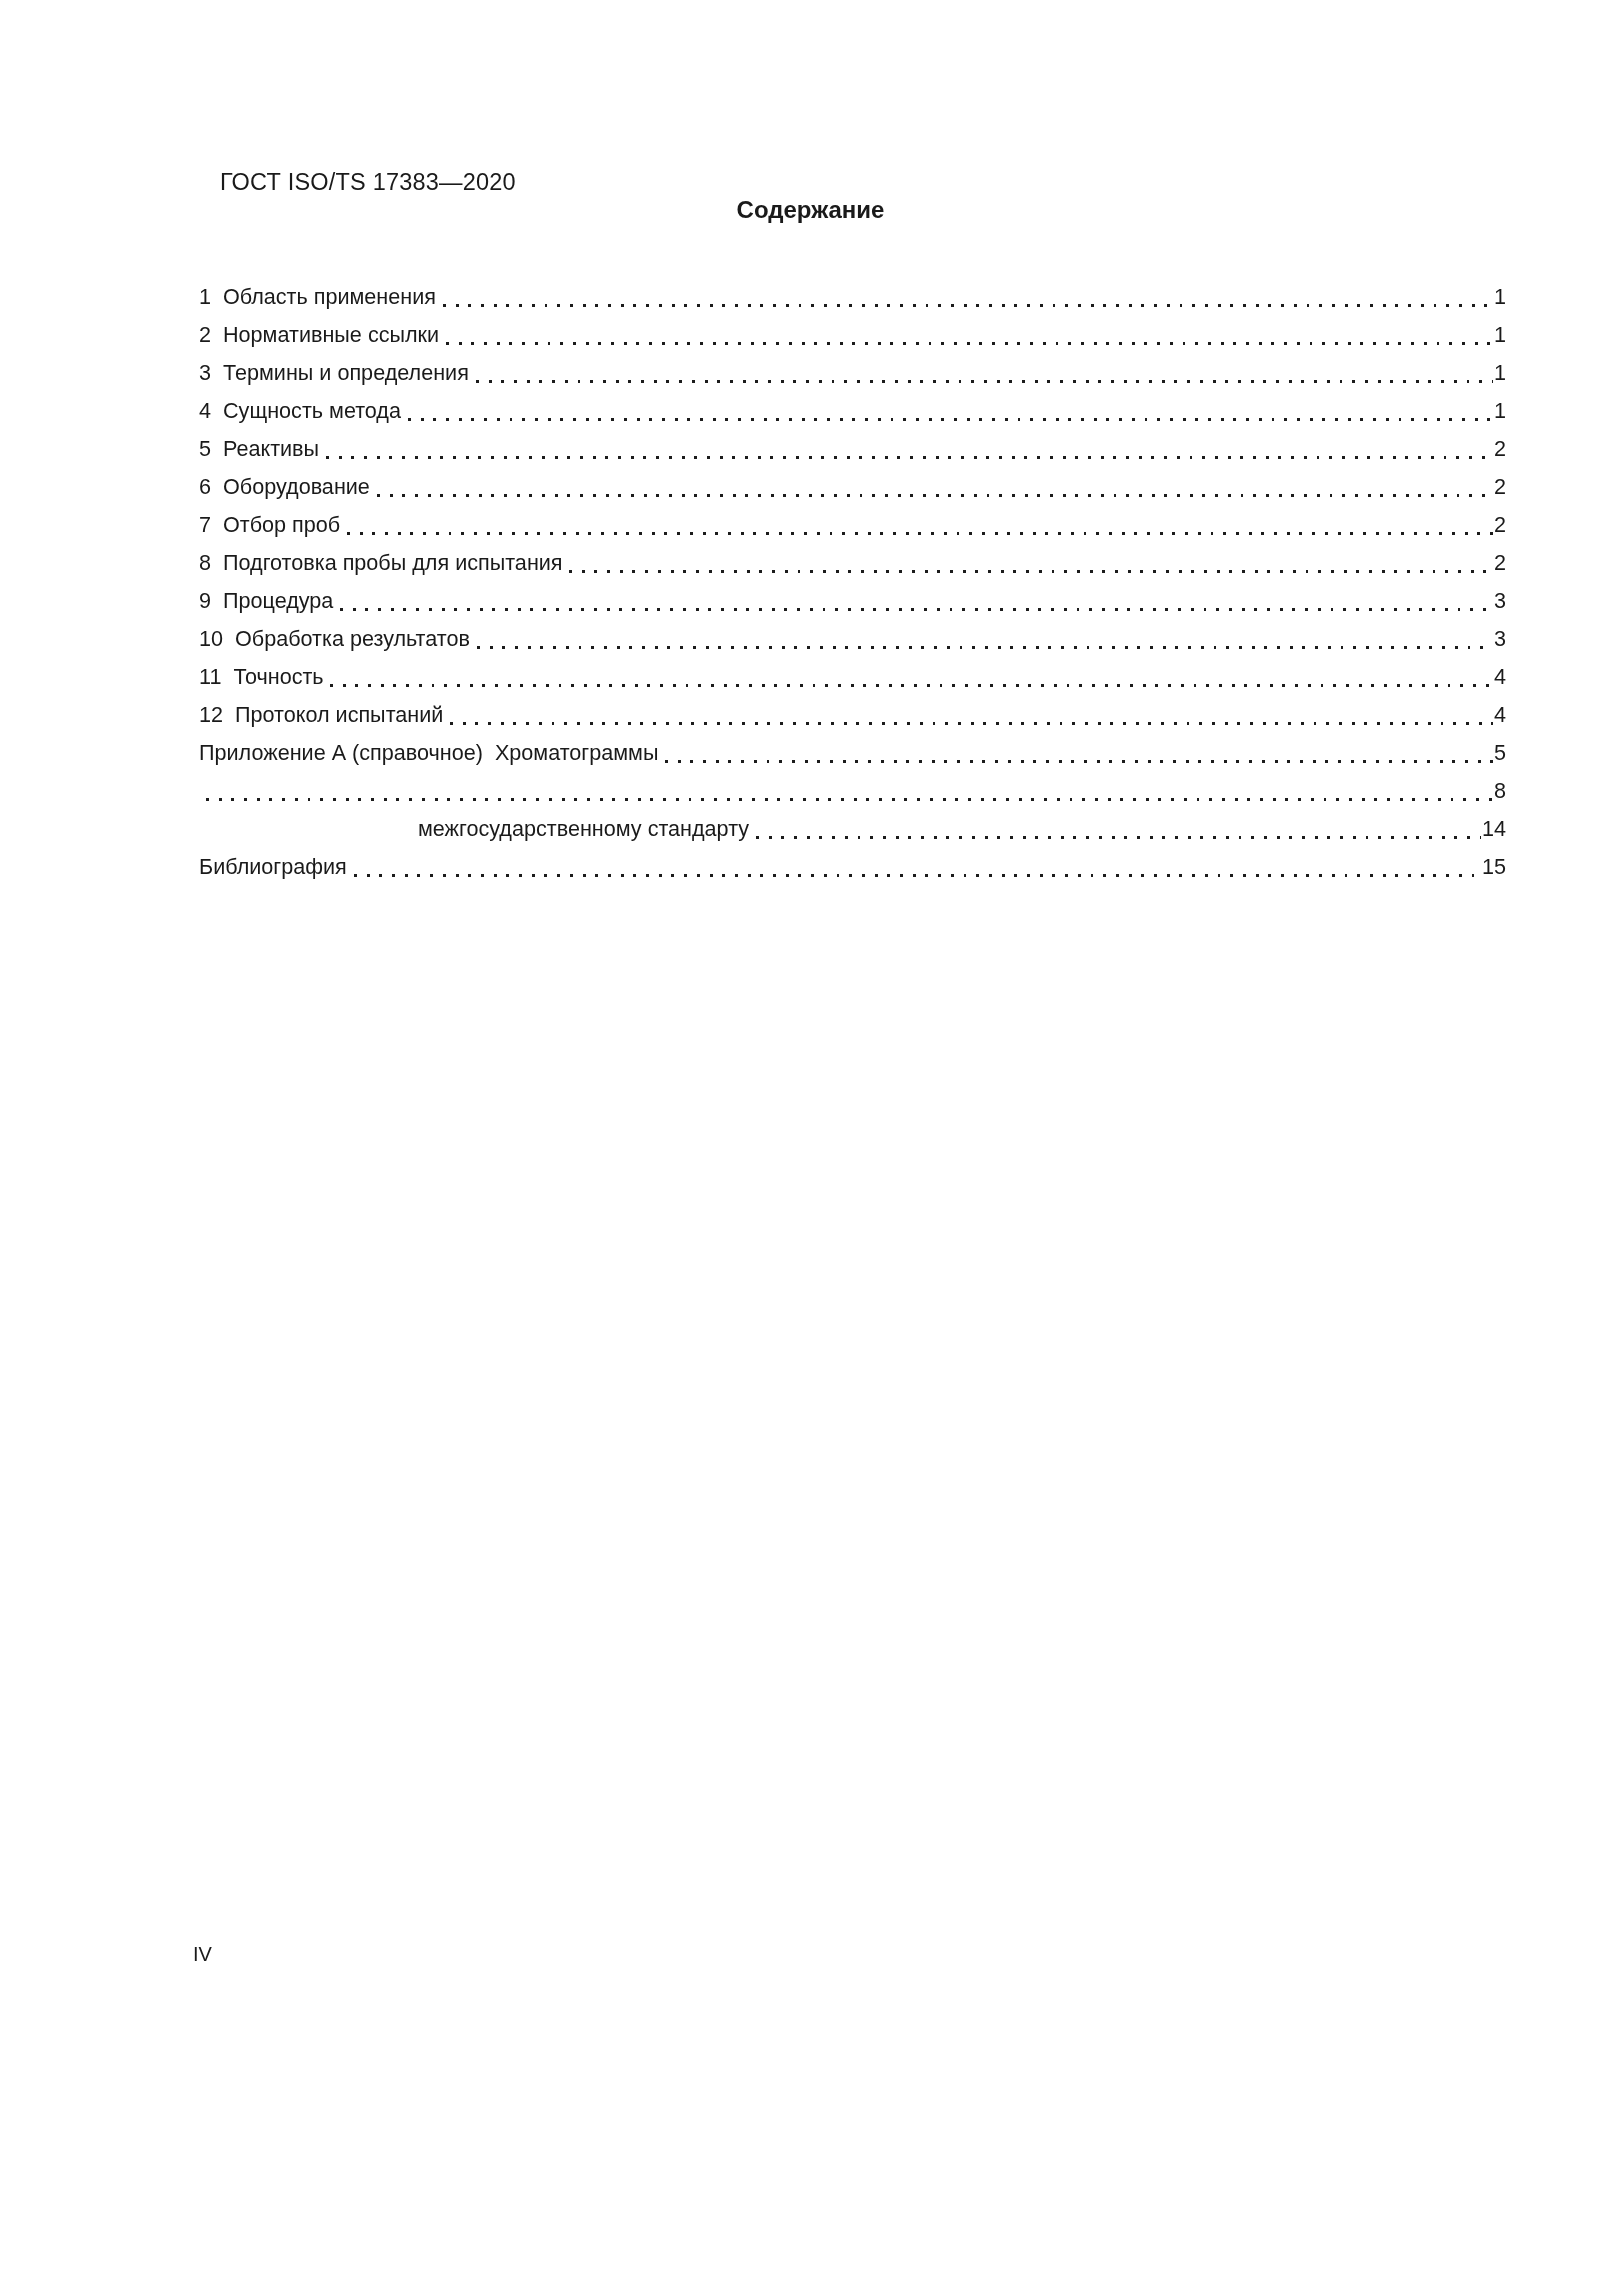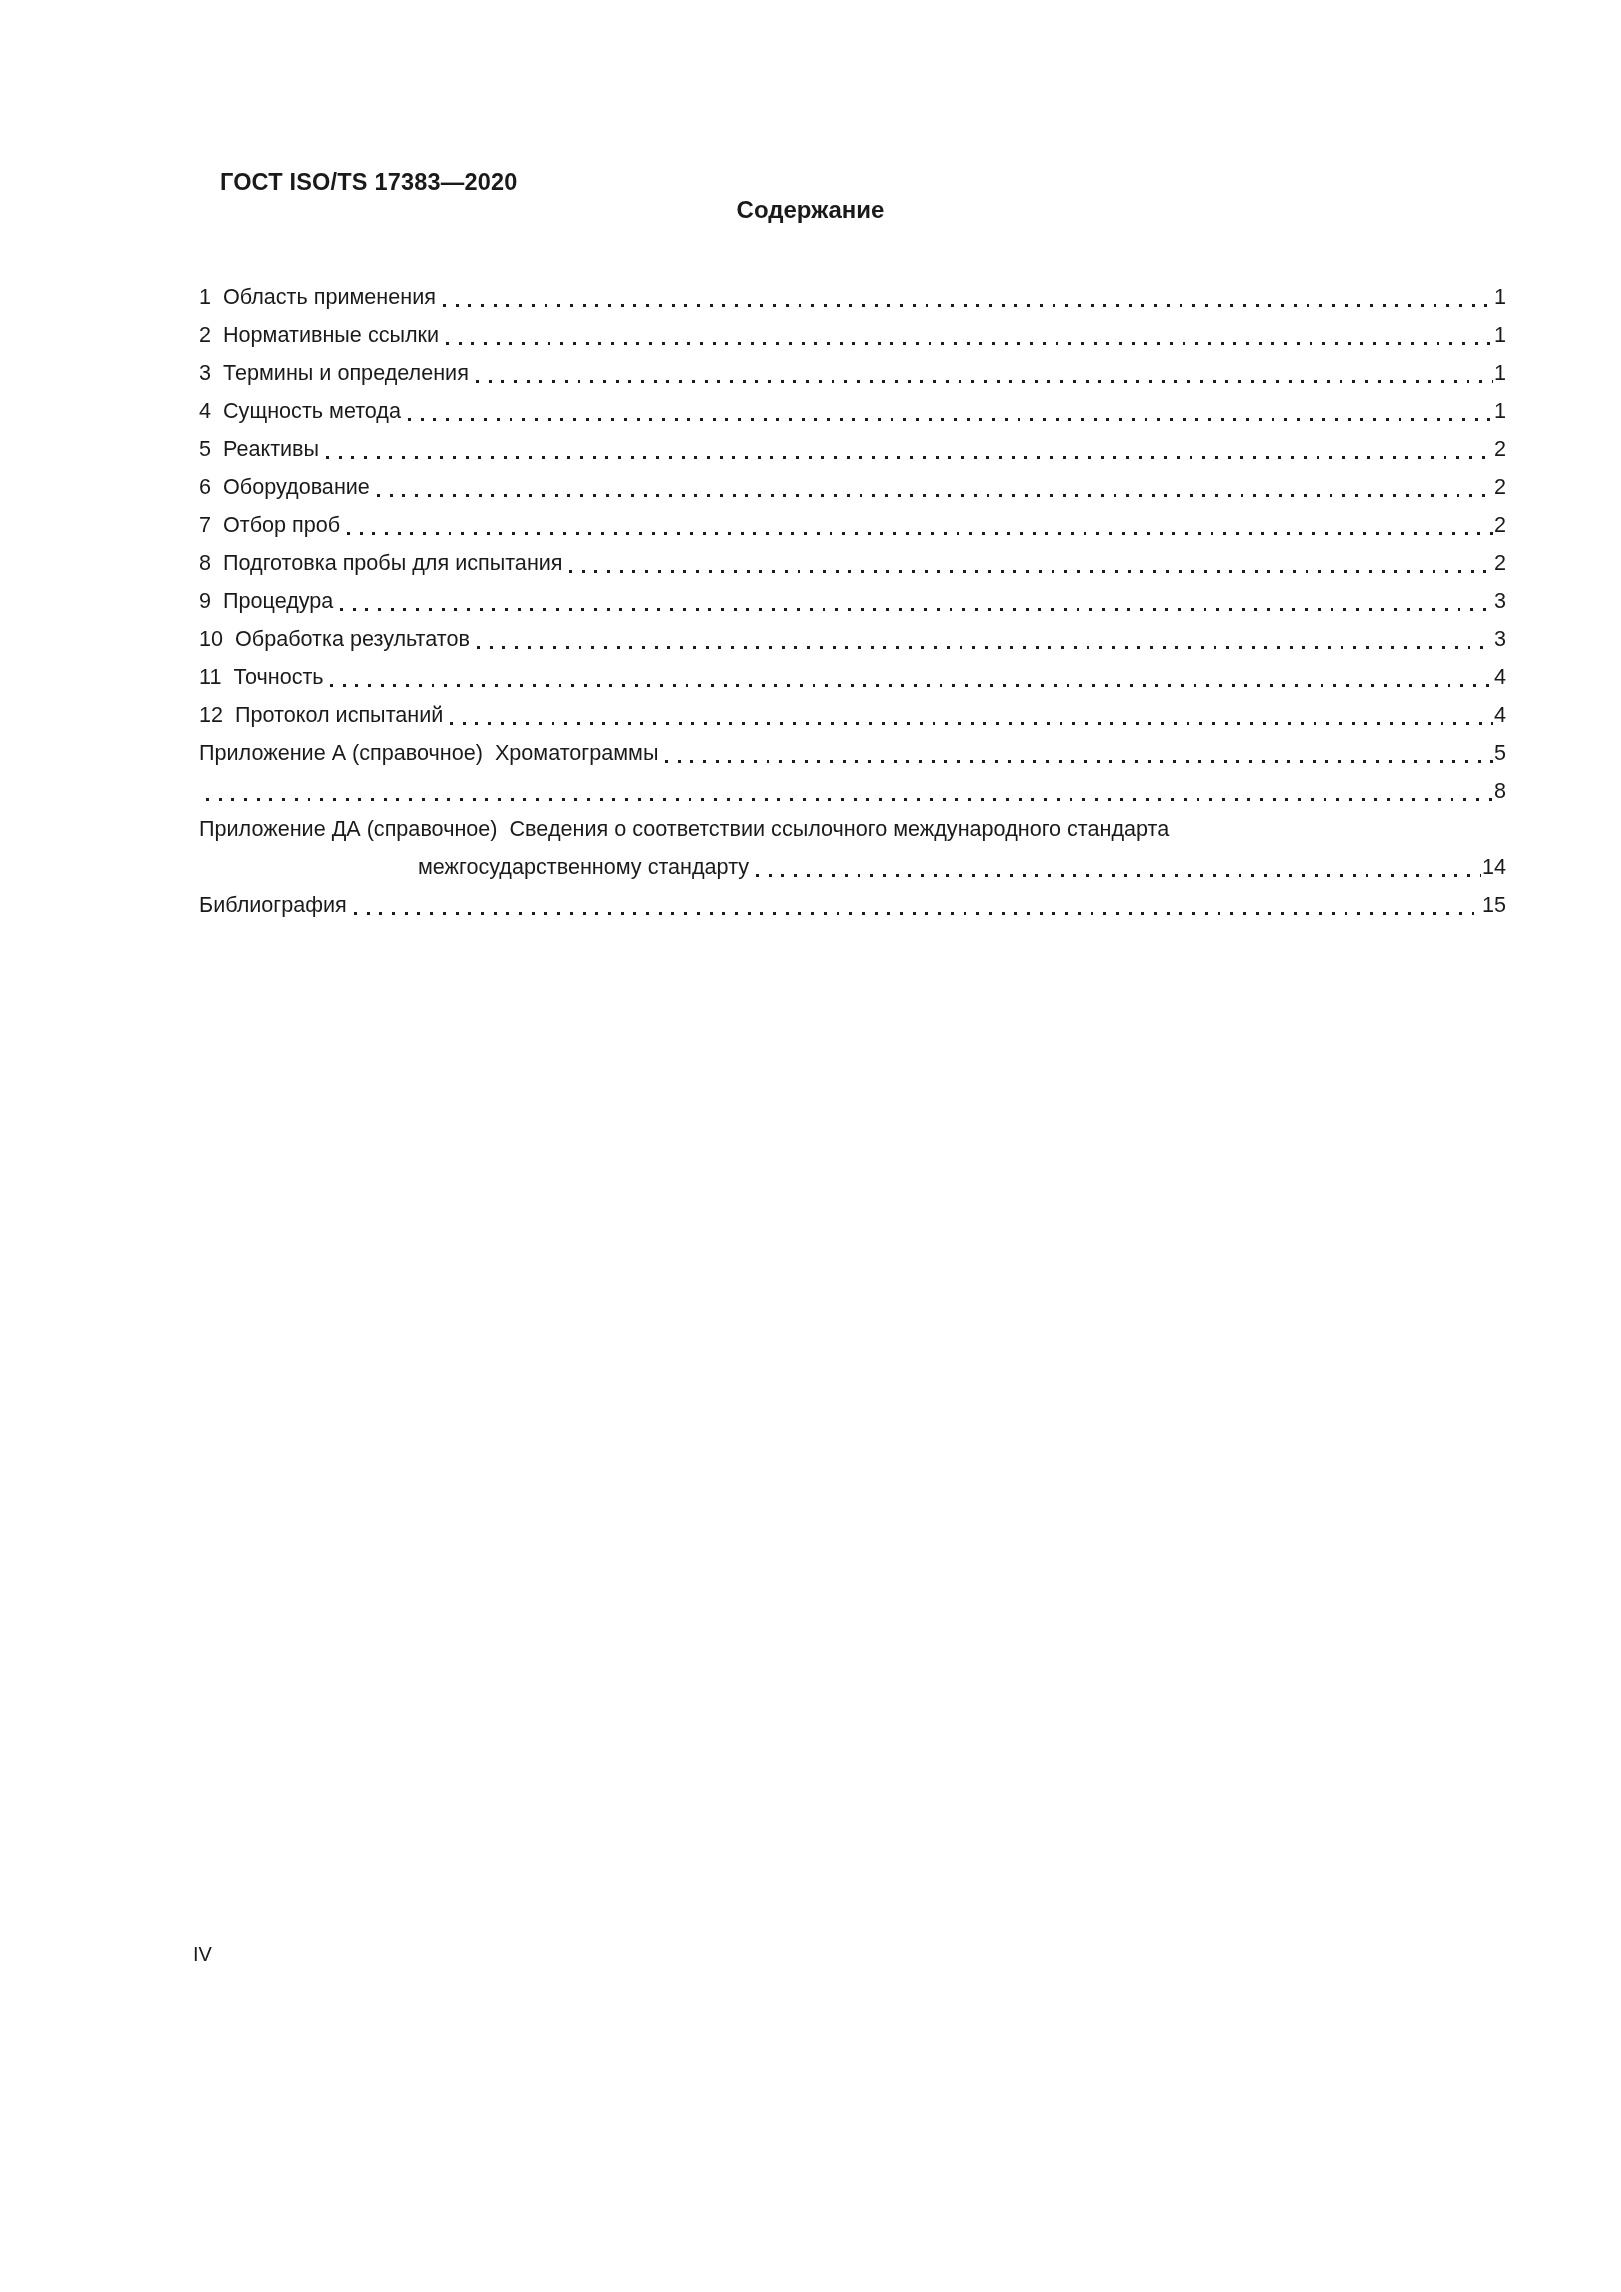--- a/index.html
+++ b/index.html
@@ -12,21 +12,21 @@
     position: relative;
     width: 1621px; height: 2293px;
     background: #ffffff;
     color: #1a1a1a;
     overflow: hidden;
   }
   .doc-header {
     position: absolute;
     left: 193px; top: 142px;
     font-size: 23.5px;
-    font-weight: bold;
+    font-weight: normal;
     letter-spacing: 0.2px;
     white-space: pre;
   }
   .doc-title {
     position: absolute;
     left: 0; right: 0; top: 196px;
     margin: 0;
     text-align: center;
     font-size: 24px;
     font-weight: bold;
@@ -160,23 +160,20 @@
       <span class="toc-label">Приложение А (справочное)  Хроматограммы</span>
       <span class="toc-leader"></span>
       <span class="toc-page">5</span>
     </div>
 
     <div class="toc-row">
       <span class="toc-leader"></span>
       <span class="toc-page">8</span>
     </div>
 
-    <div class="toc-row wrap-head">
-      <span class="toc-label">Приложение ДА (справочное)  Сведения о соответствии ссылочного международного стандарта</span>
-    </div>
 
     <div class="toc-row indent">
       <span class="toc-label">межгосударственному стандарту</span>
       <span class="toc-leader"></span>
       <span class="toc-page">14</span>
     </div>
 
     <div class="toc-row">
       <span class="toc-label">Библиография</span>
       <span class="toc-leader"></span>

